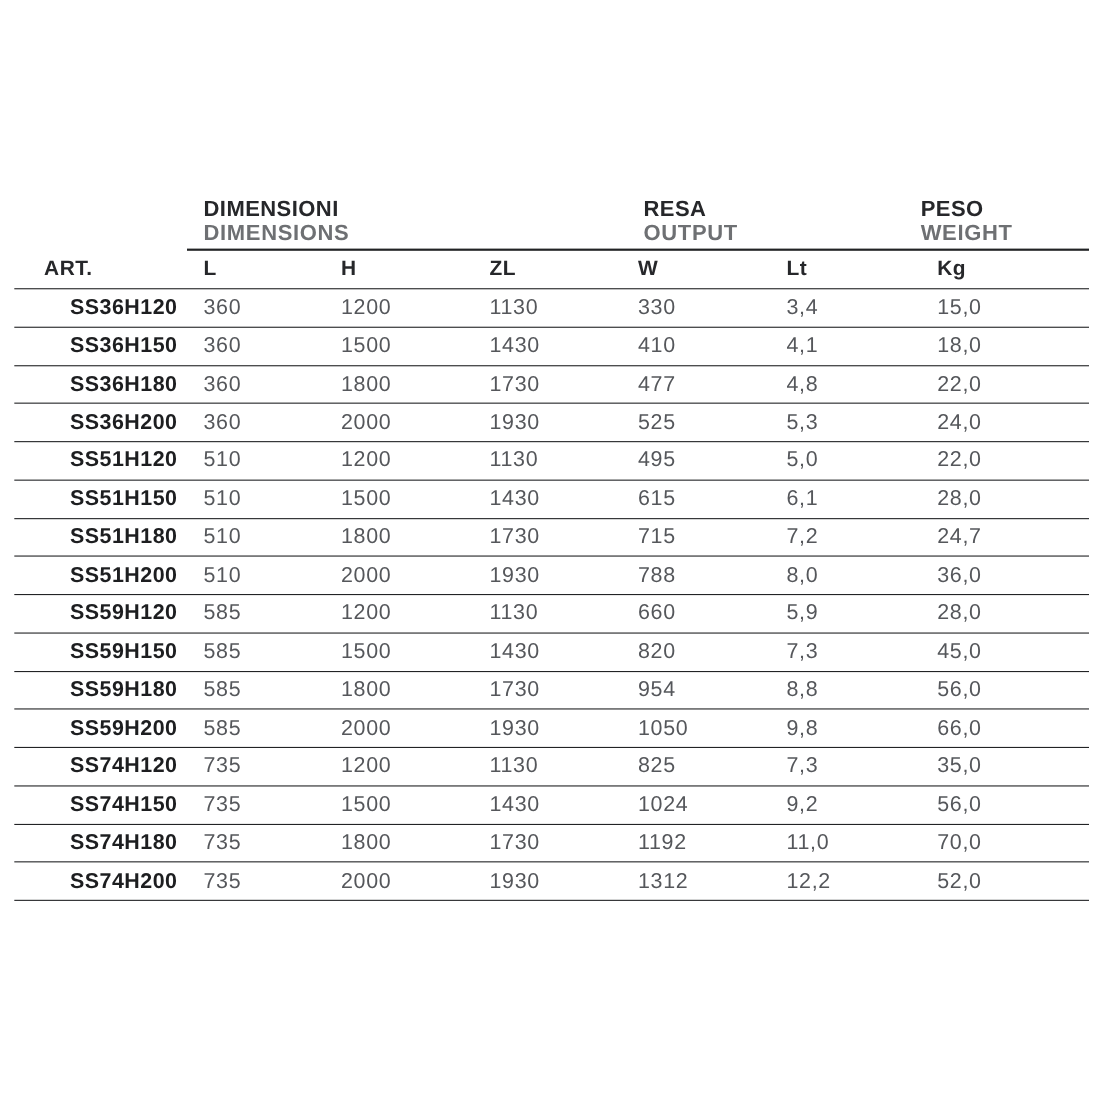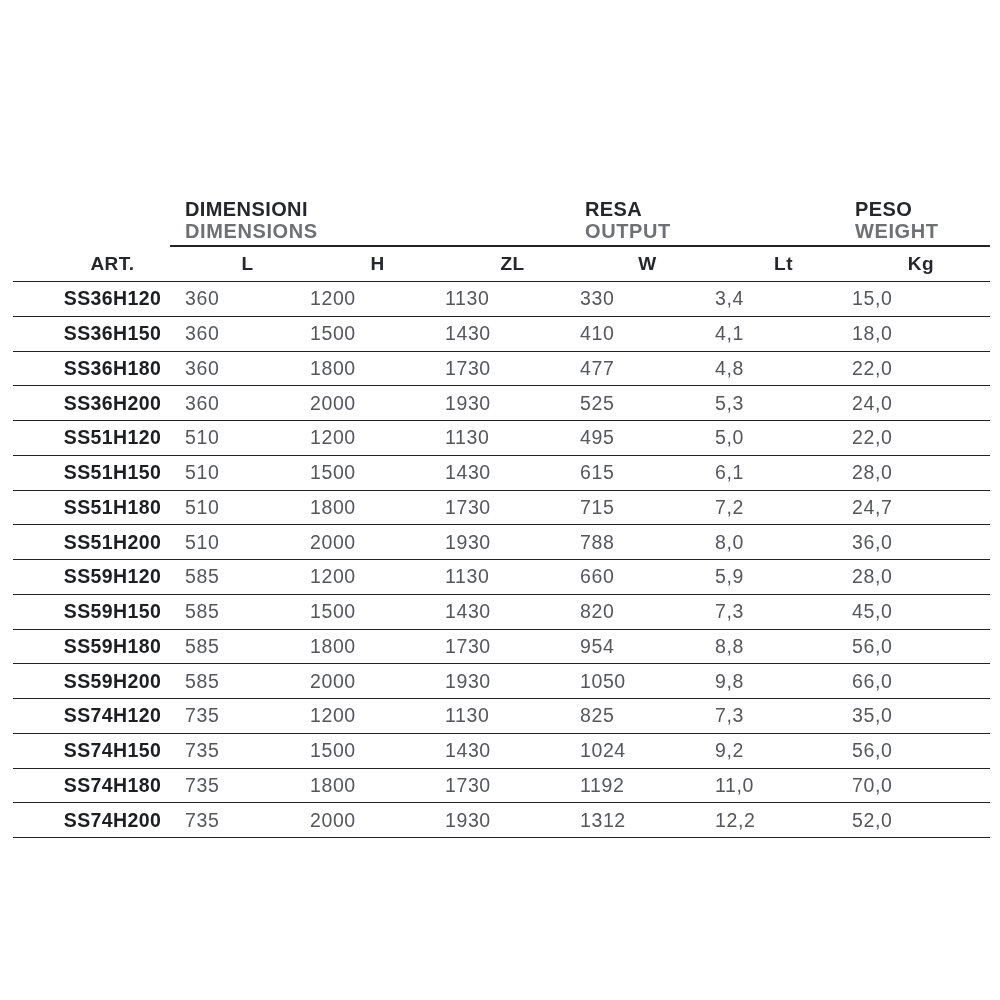--- a/index.html
+++ b/index.html
@@ -23,51 +23,50 @@
     left: 13px; top: 178px;
     width: 977px;
   }
 
   
   .group-row {
     position: relative;
     height: 50px;
     margin-left: 157px;           
     border-bottom: 2px solid var(--line);
-    margin-top: 19px;
   }
   .group { position: absolute; top: 1px; }
   .group .g-primary {
     font-size: 20px; line-height: 22px;
     font-weight: 700; color: var(--dark);
     letter-spacing: 0.4px; white-space: nowrap;
   }
   .group .g-secondary {
     font-size: 20px; line-height: 22px;
     font-weight: 700; color: var(--gray2);
     letter-spacing: 0.6px; white-space: nowrap;
   }
   .group.g-dim  { left: 15px; }
   .group.g-resa { left: 415px; }
   .group.g-cap  { left: 548px; }
-  .group.g-peso { left: 685px; }
+  .group.g-peso { left: 667px; }
 
   
   .row {
     display: grid;
     grid-template-columns: 172px 125px 135px 135px 135px 137px 1fr;
     align-items: center;
   }
   .units-row {
     height: 35px;
     border-bottom: 1.5px solid var(--line);
   }
   .units-row .cell {
     font-size: 19px; font-weight: 700;
-    color: var(--dark); letter-spacing: 0.5px; text-align: center;
+    color: var(--dark); letter-spacing: 0.5px;
   }
   .units-row .art-h { padding-left: 27px; font-weight: 700; }
 
   .data-row {
     height: 34.75px;
     border-bottom: 1.5px solid var(--line);
   }
   .cell { white-space: nowrap; }
   .cell.art {
     padding-left: 27px;

